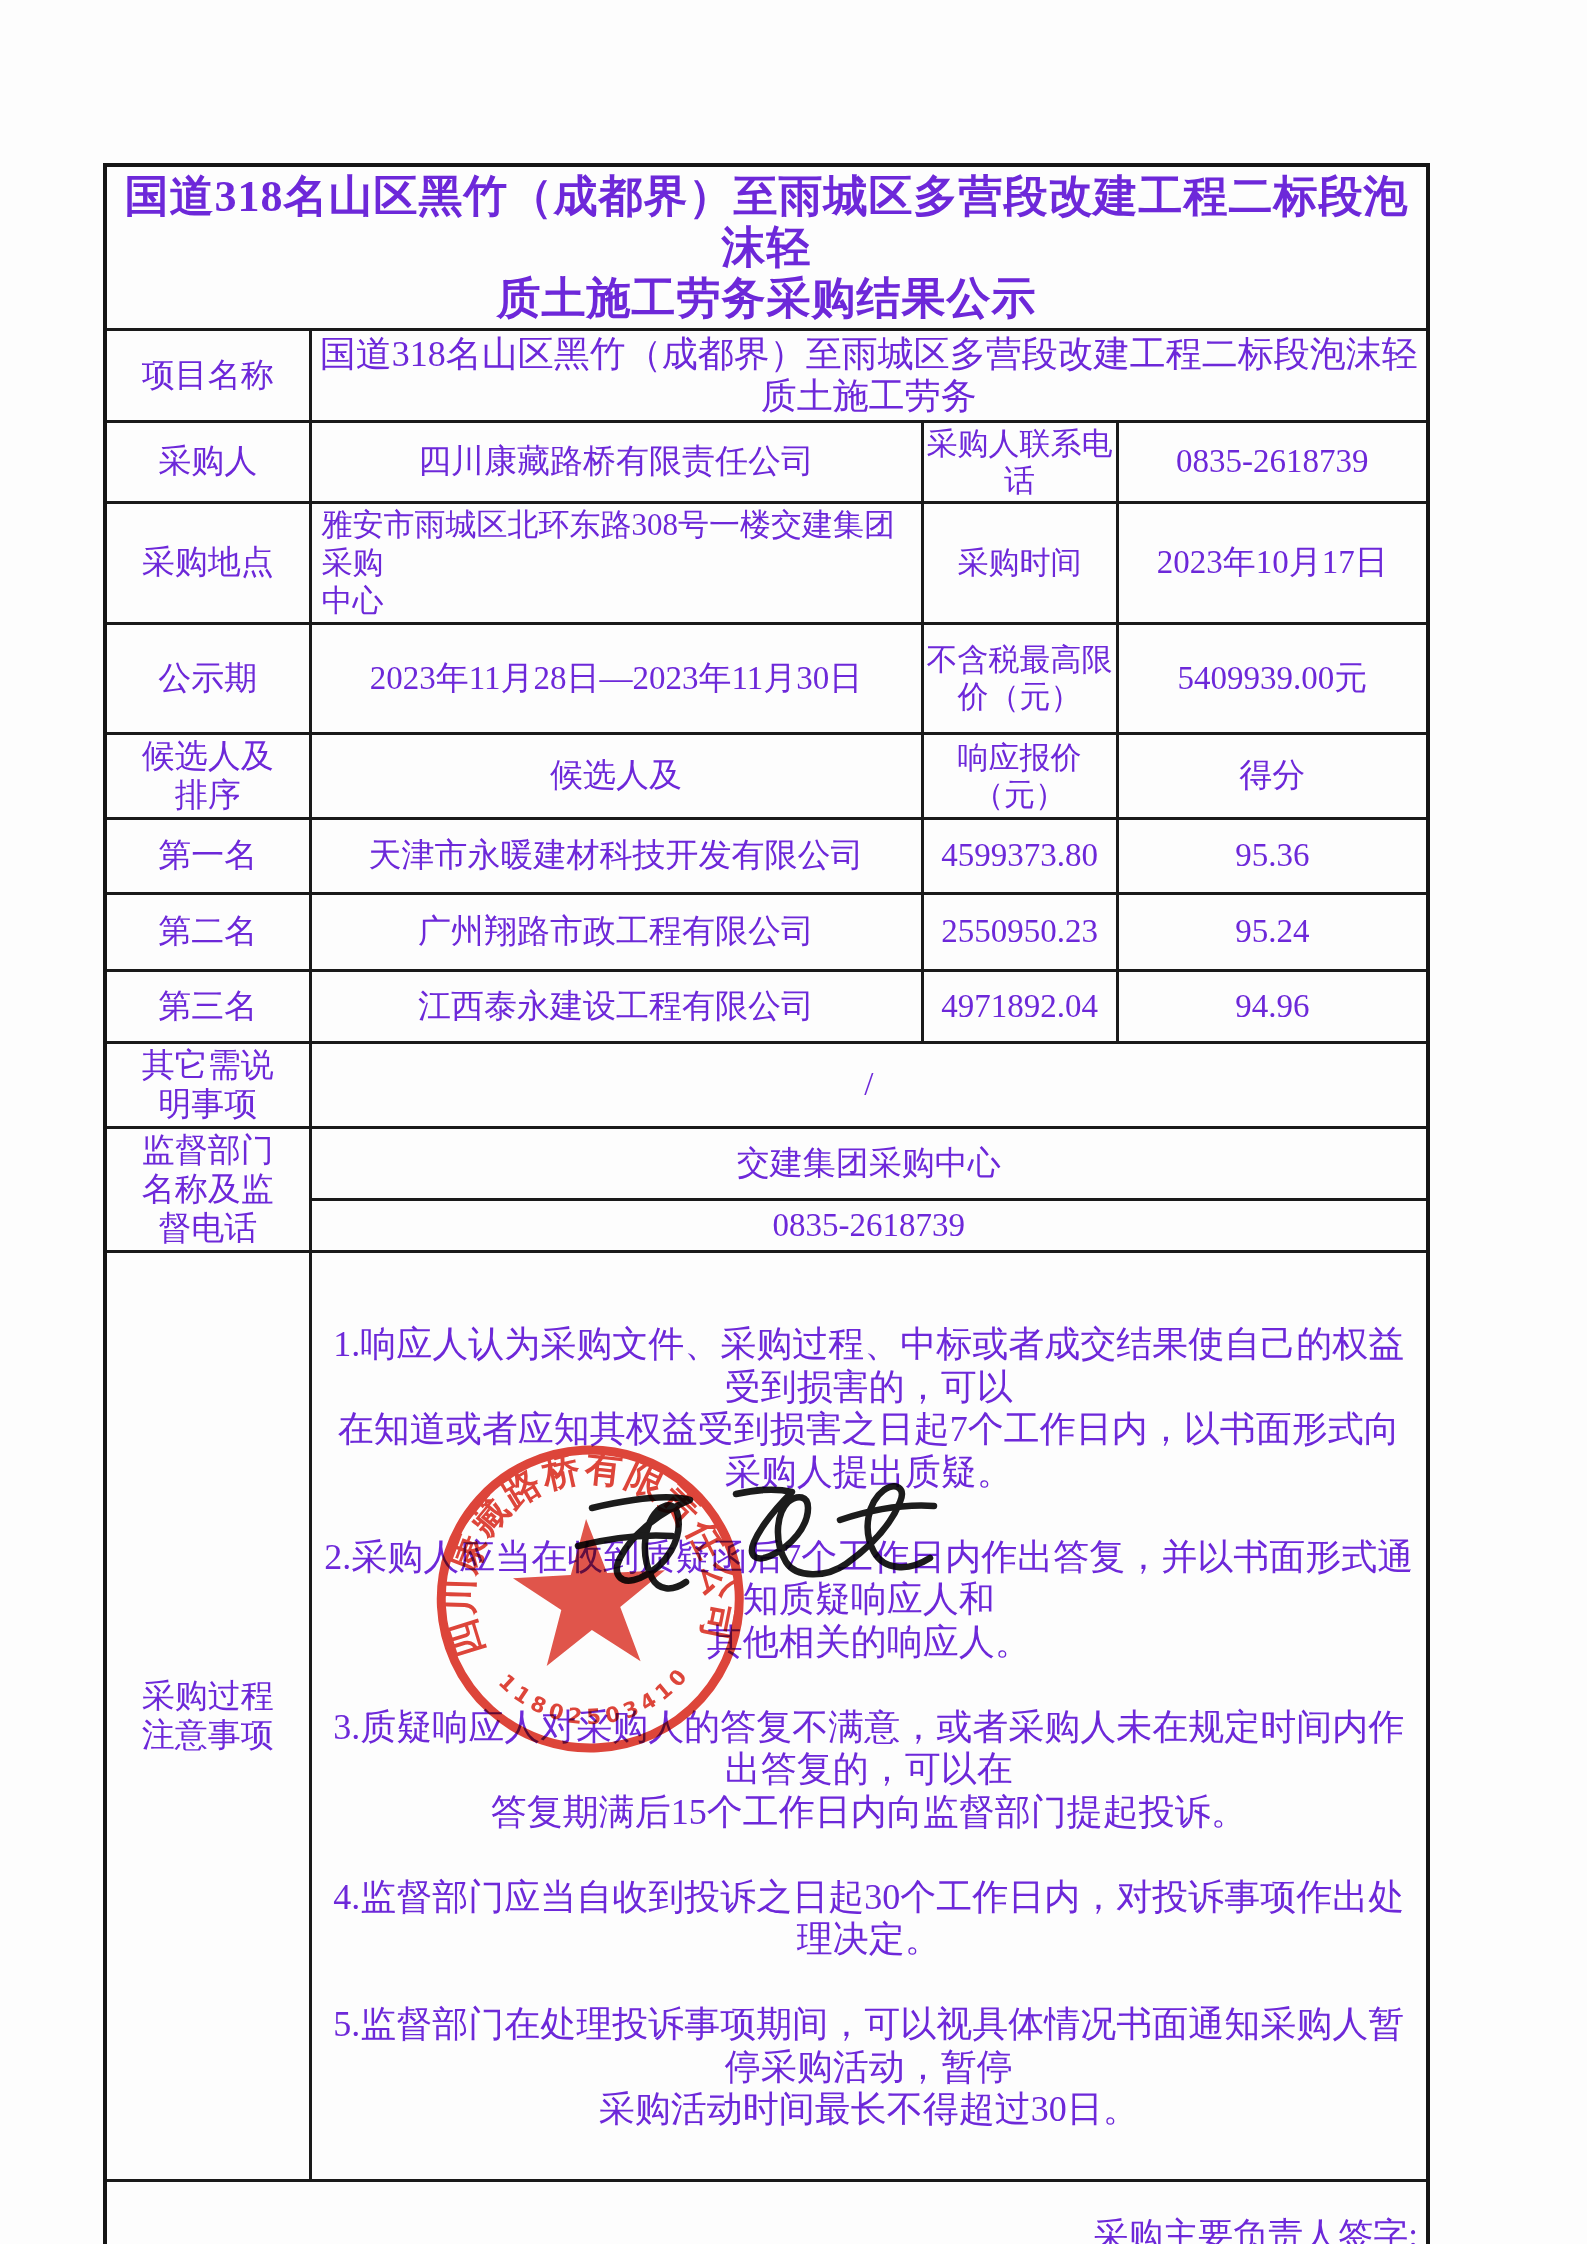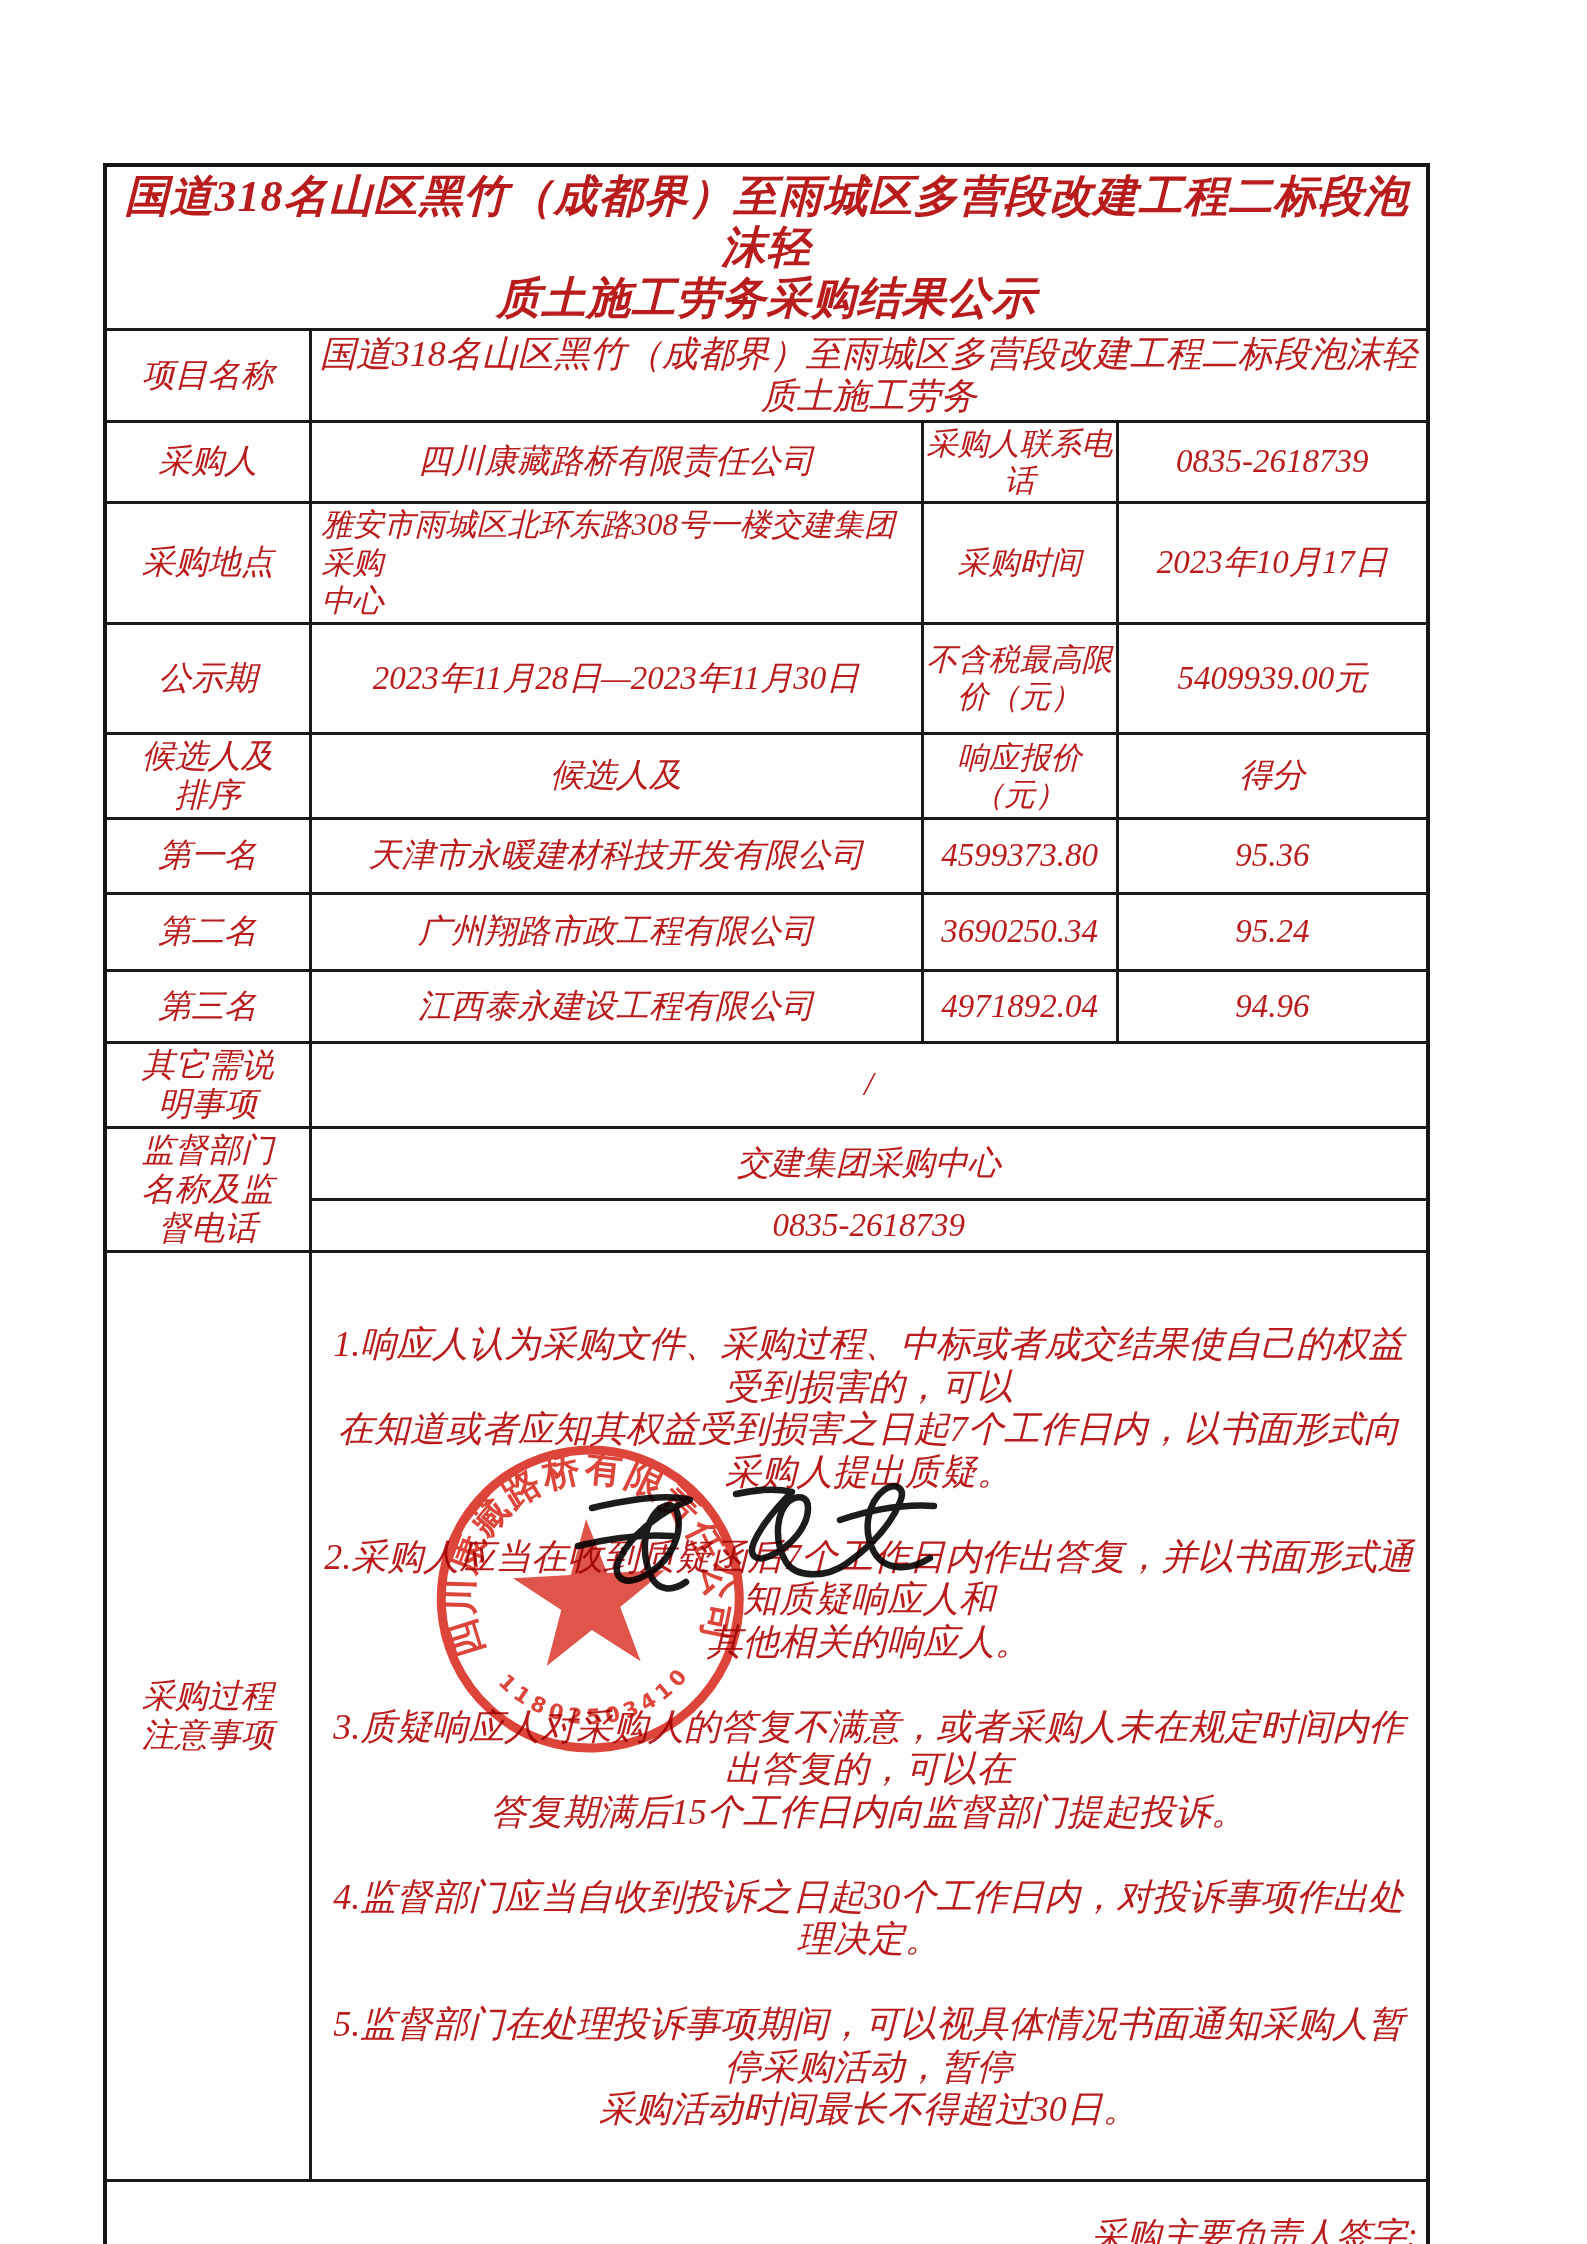--- a/index.html
+++ b/index.html
@@ -14,23 +14,22 @@
     border-collapse:collapse;table-layout:fixed;
     border:4px solid #151515;
     background:transparent;
   }
   .doc-table td{
     border:3px solid #1a1a1a;
     vertical-align:middle;text-align:center;
     font-size:33px;line-height:1.18;
     padding:2px 8px;
     white-space:pre-line;
-    color:#b91c1c;
+    color:#6d28d9;
     overflow:hidden;
-    font-style:italic;
   }
   td.title-cell{
     font-size:44px;font-weight:700;line-height:51px;
     padding:4px 6px;letter-spacing:1px;
   }
   tr.r-title{height:103px;}
   tr.r-project{height:70px;}
   tr.r-purchaser{height:72px;}
   tr.r-location{height:75px;}
   tr.r-publicity{height:110px;}
@@ -121,21 +120,21 @@
   <tr class="r-cand1">
     <td>第一名</td>
     <td>天津市永暖建材科技开发有限公司</td>
     <td>4599373.80</td>
     <td>95.36</td>
   </tr>
 
   <tr class="r-cand2">
     <td>第二名</td>
     <td>广州翔路市政工程有限公司</td>
-    <td>3690250.34</td>
+    <td>2550950.23</td>
     <td>95.24</td>
   </tr>
 
   <tr class="r-cand3">
     <td>第三名</td>
     <td>江西泰永建设工程有限公司</td>
     <td>4971892.04</td>
     <td>94.96</td>
   </tr>
 

